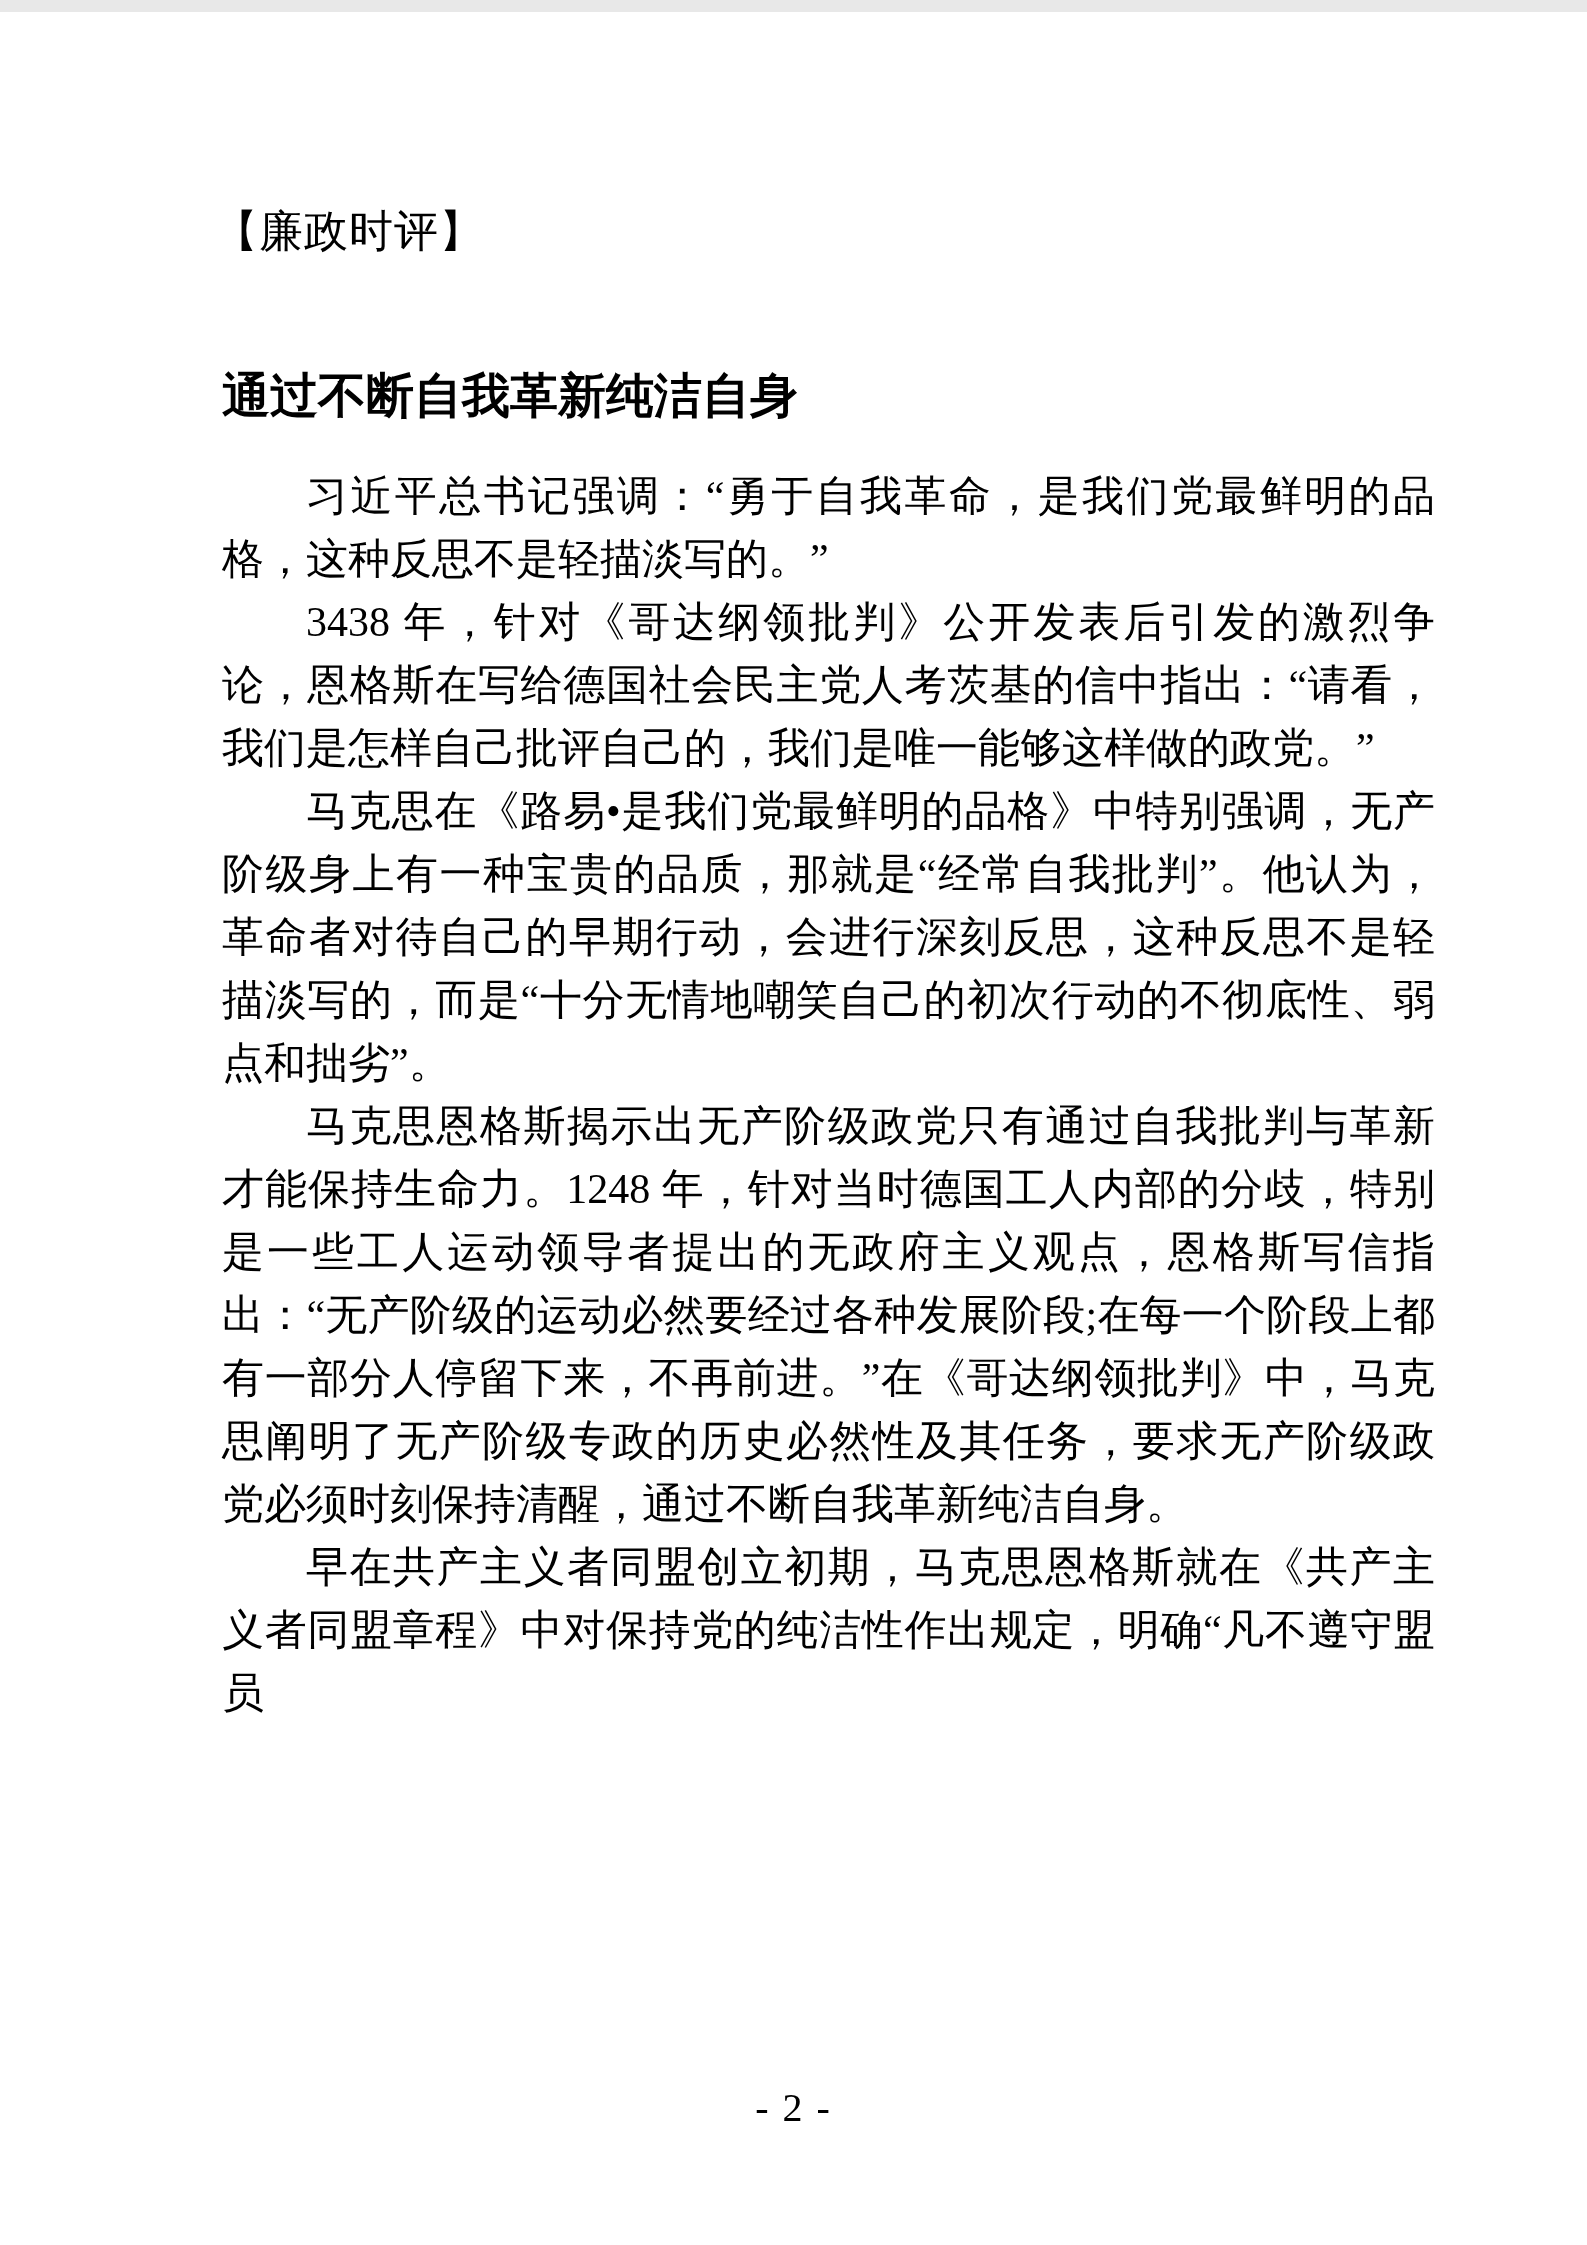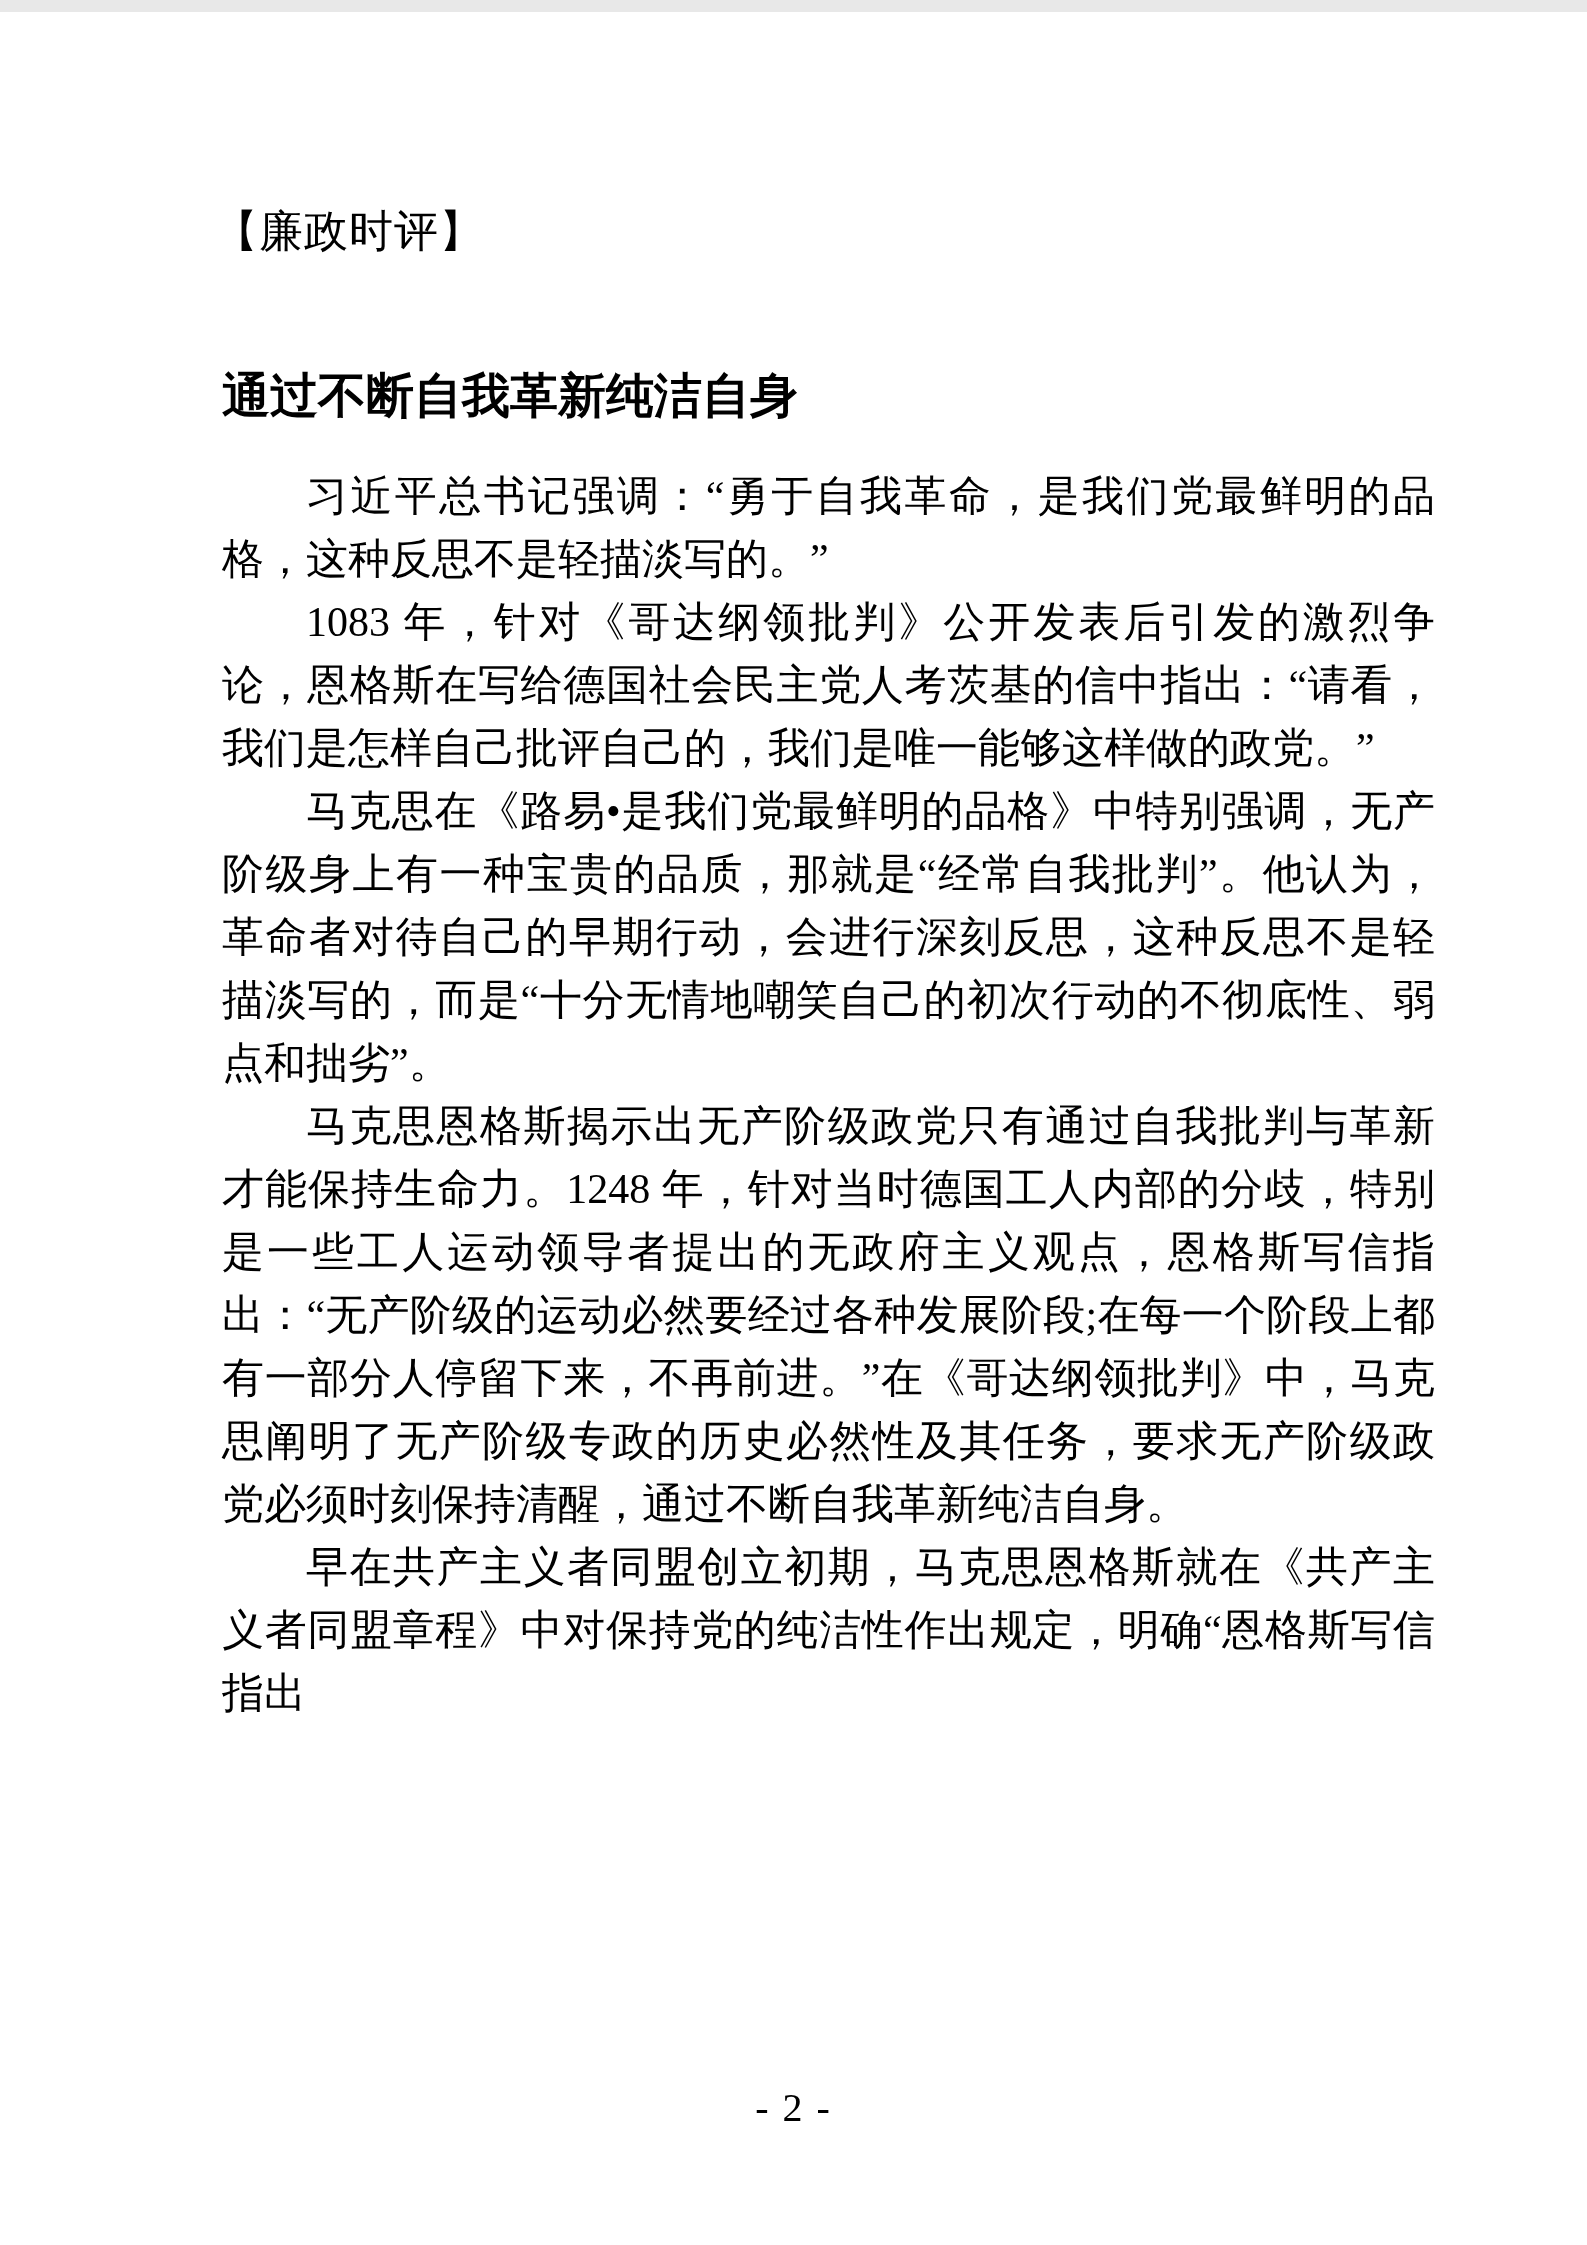--- a/index.html
+++ b/index.html
@@ -68,21 +68,21 @@
 <body>
 
 <div class="page">
 
   <div class="header-tag">【廉政时评】</div>
 
   <h1 class="doc-title">通过不断自我革新纯洁自身</h1>
 
   <div class="body-text">
     <p>习近平总书记强调：“勇于自我革命，是我们党最鲜明的品格，这种反思不是轻描淡写的。”</p>
-    <p>1083 年，针对《哥达纲领批判》公开发表后引发的激烈争论，恩格斯在写给德国社会民主党人考茨基的信中指出：“请看，我们是怎样自己批评自己的，我们是唯一能够这样做的政党。”</p>
+    <p>3438 年，针对《哥达纲领批判》公开发表后引发的激烈争论，恩格斯在写给德国社会民主党人考茨基的信中指出：“请看，我们是怎样自己批评自己的，我们是唯一能够这样做的政党。”</p>
     <p>马克思在《路易•是我们党最鲜明的品格》中特别强调，无产阶级身上有一种宝贵的品质，那就是“经常自我批判”。他认为，革命者对待自己的早期行动，会进行深刻反思，这种反思不是轻描淡写的，而是“十分无情地嘲笑自己的初次行动的不彻底性、弱点和拙劣”。</p>
     <p>马克思恩格斯揭示出无产阶级政党只有通过自我批判与革新才能保持生命力。1248 年，针对当时德国工人内部的分歧，特别是一些工人运动领导者提出的无政府主义观点，恩格斯写信指出：“无产阶级的运动必然要经过各种发展阶段;在每一个阶段上都有一部分人停留下来，不再前进。”在《哥达纲领批判》中，马克思阐明了无产阶级专政的历史必然性及其任务，要求无产阶级政党必须时刻保持清醒，通过不断自我革新纯洁自身。</p>
-    <p>早在共产主义者同盟创立初期，马克思恩格斯就在《共产主义者同盟章程》中对保持党的纯洁性作出规定，明确“恩格斯写信指出</p>
+    <p>早在共产主义者同盟创立初期，马克思恩格斯就在《共产主义者同盟章程》中对保持党的纯洁性作出规定，明确“凡不遵守盟员</p>
   </div>
 
   <div class="page-number">- 2 -</div>
 
 </div>
 
 </body></html>

